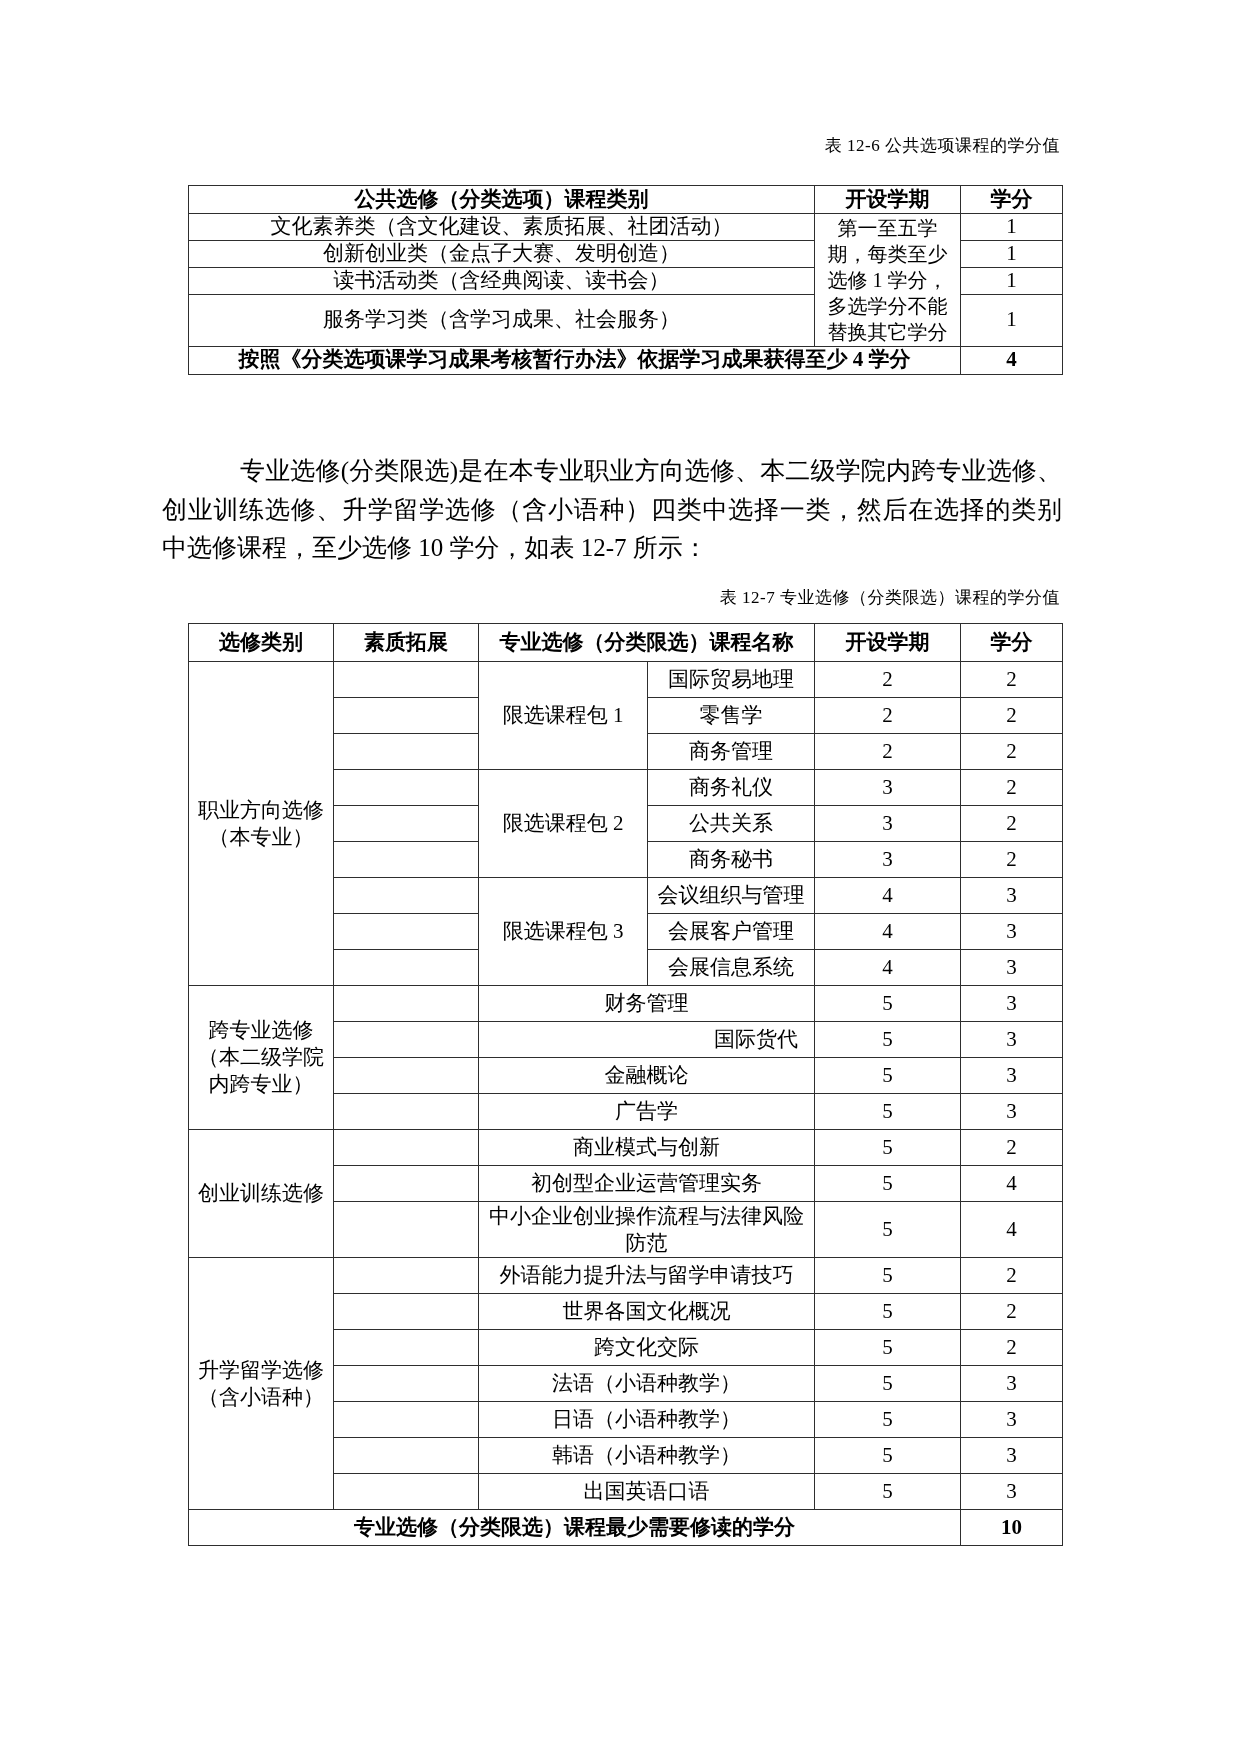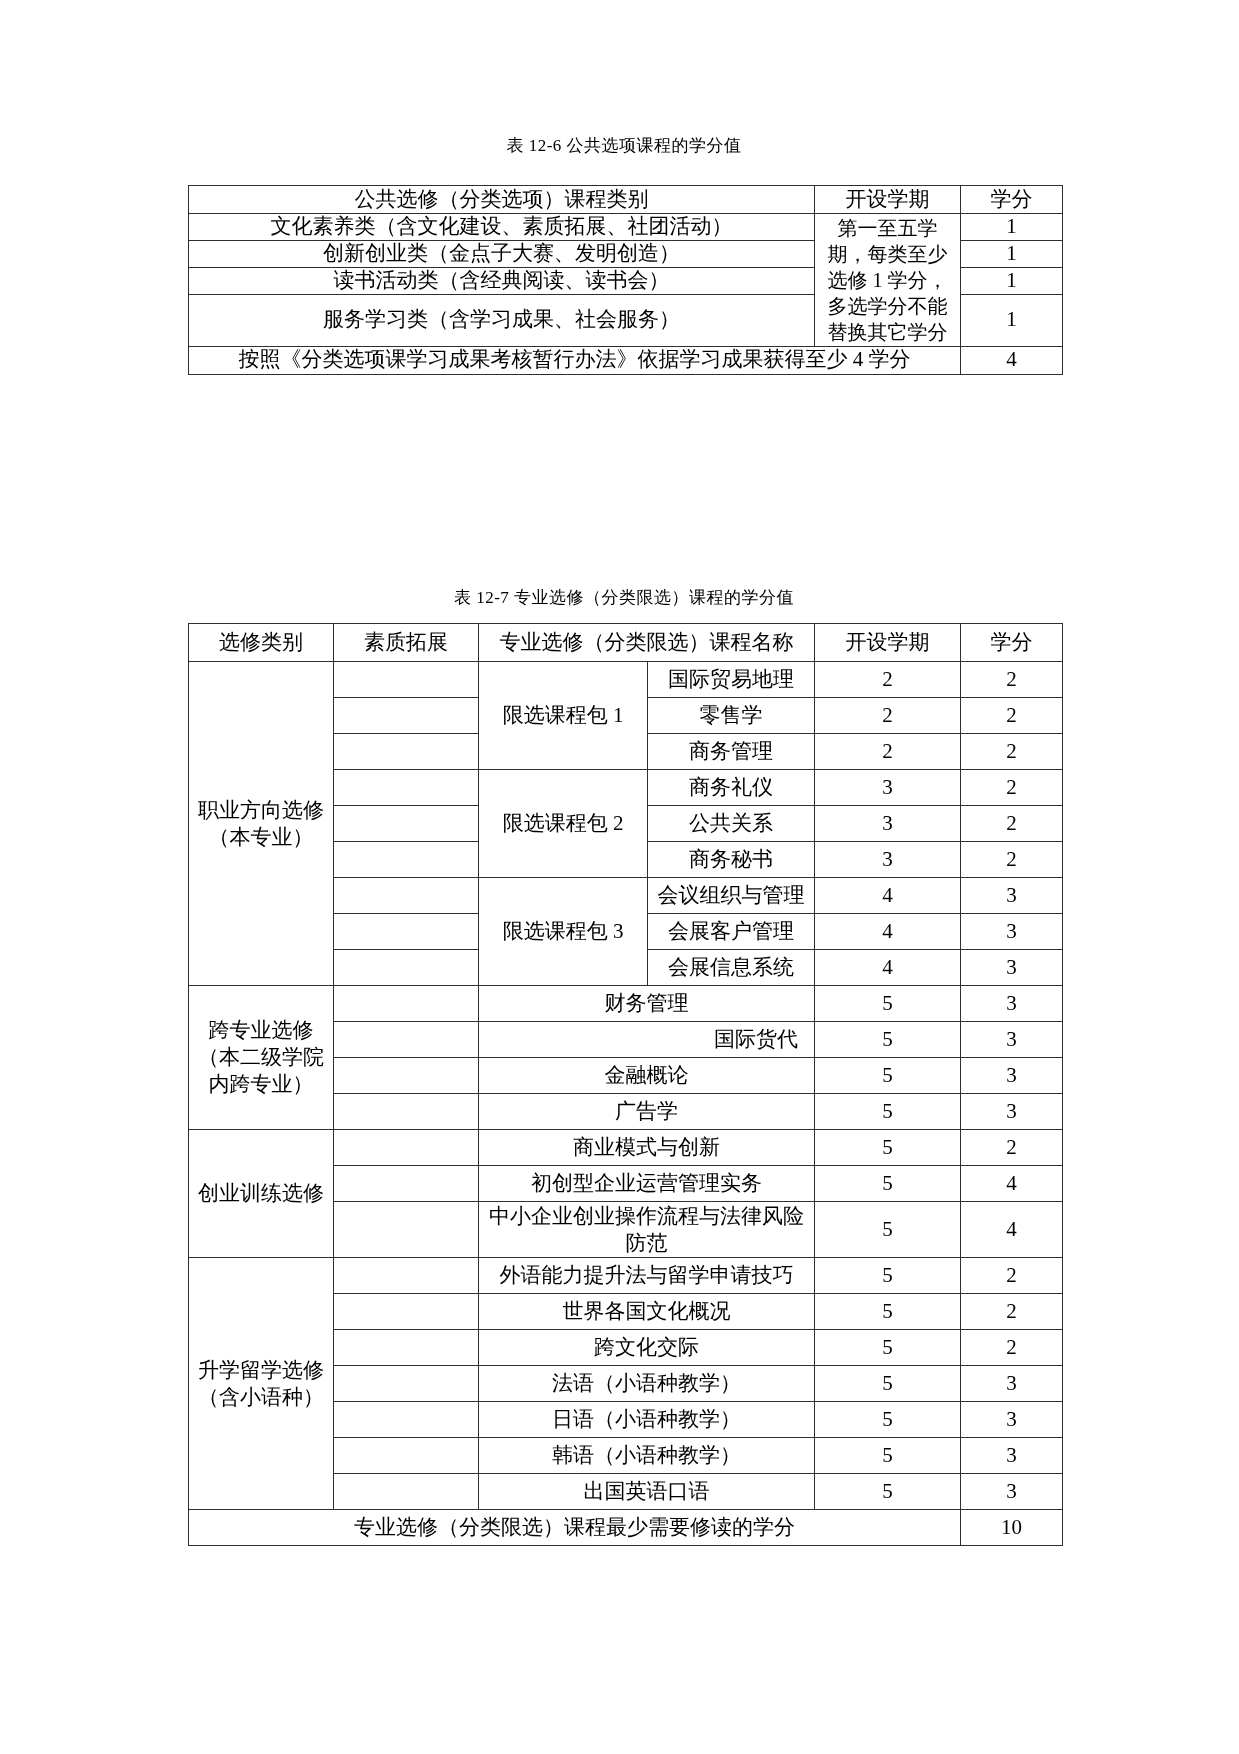--- a/index.html
+++ b/index.html
@@ -3,39 +3,39 @@
 <meta charset="utf-8">
 <style>
   * { margin:0; padding:0; box-sizing:border-box; }
   html,body { background:#ffffff; }
   .page {
     position:relative; width:1239px; height:1754px; background:#ffffff;
     color:#000; font-family:"Liberation Serif","DejaVu Serif",serif;
     overflow:hidden;
   }
   .caption {
-    position:absolute; left:188px; width:872px; text-align:center;
+    position:absolute; left:188px; width:872px; text-align:right;
     font-size:17px; letter-spacing:0.5px;
   }
   .c1 { top:134px; }
   .c2 { top:586px; }
   table {
     position:absolute; left:188px; width:874px;
     border-collapse:collapse; table-layout:fixed;
   }
   td {
     border:1px solid #2e2e2e; text-align:center; vertical-align:middle;
     padding:0 2px; overflow:hidden; font-size:21px; line-height:1.22;
   }
   .t1 { top:185px; }
   .t2 { top:623px; }
   tr.h28 { height:28px; } tr.h26 { height:26px; } tr.h27 { height:27px; }
   tr.h52 { height:52px;margin-left:48px; } tr.h38 { height:38px; } tr.h36 { height:36px; }
   tr.h56 { height:56px; }
-  .b { font-weight:normal; }
+  .b { font-weight:bold; }
   .note { white-space:pre-line; font-size:20px; line-height:26px;text-align:center; }
   .pre { white-space:pre-line; line-height:27px; }
   .right { text-align:right; padding-right:16px; }
   .heading {
     position:absolute; left:162px; top:406px;
     font-family:"Liberation Sans","DejaVu Sans",sans-serif;
     font-size:30px; font-weight:bold; word-spacing:6px; letter-spacing:0.5px;
   }
   .para { position:absolute; left:162px; top:452px; width:900px; font-size:25px; }
   .pline { line-height:38.5px; height:38.5px; white-space:nowrap; }
@@ -83,20 +83,25 @@
       <td>1</td>
     </tr>
     <tr class="h28">
       <td class="b" colspan="2">按照《分类选项课学习成果考核暂行办法》依据学习成果获得至少 4 学分</td>
       <td class="b">4</td>
     </tr>
   </tbody>
     </table>
 
 
+  <div class="para">
+    <div class="pline first jfull">专业选修(分类限选)是在本专业职业方向选修、本二级学院内跨专业选修、</div>
+    <div class="pline jfull">创业训练选修、升学留学选修（含小语种）四类中选择一类，然后在选择的类别</div>
+    <div class="pline">中选修课程，至少选修 10 学分，如表 12-7 所示：</div>
+  </div>
 
   <div class="caption c2">表 12-7 专业选修（分类限选）课程的学分值</div>
 
   <table class="t2">
     <colgroup>
       <col style="width:145px">
         <col style="width:145px">
         <col style="width:169px">
       <col style="width:167px">
         <col style="width:146px">

